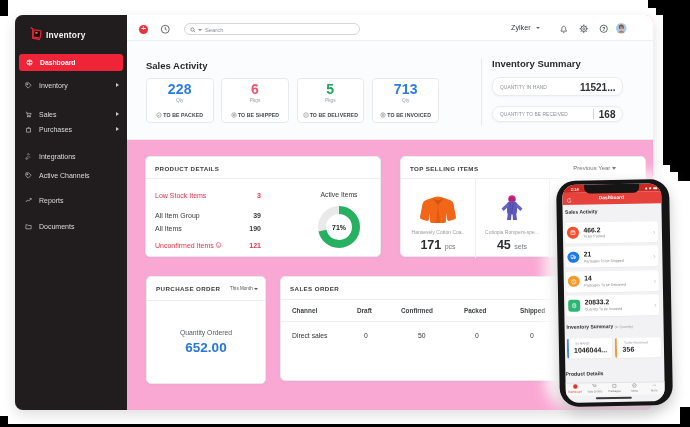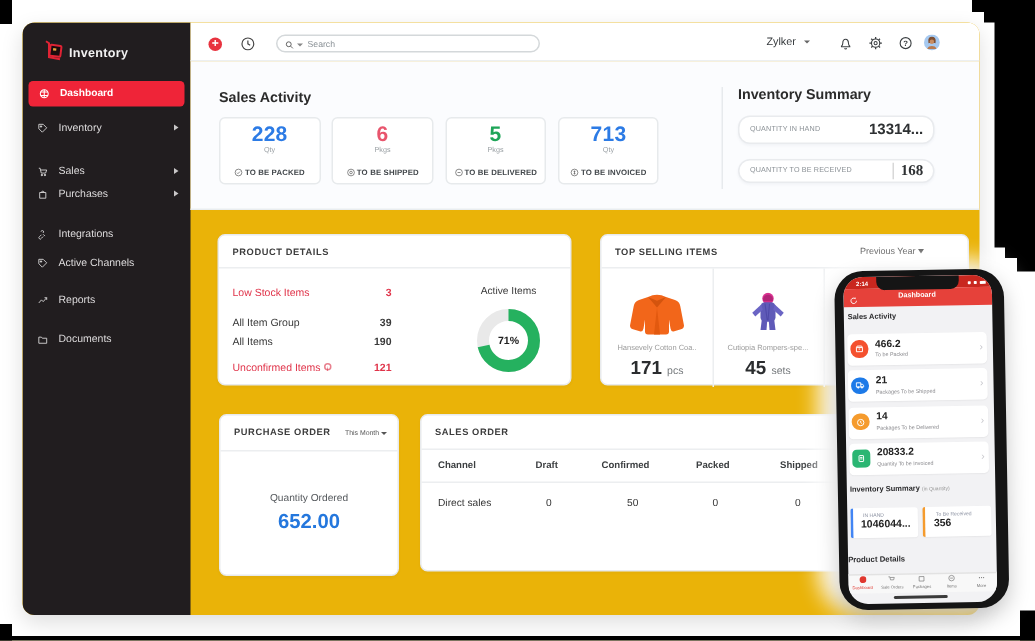--- a/index.html
+++ b/index.html
@@ -1,16 +1,16 @@
 <!DOCTYPE html>
 <html><head><meta charset="utf-8"><style>
 * { margin:0; padding:0; box-sizing:border-box; }
 html,body { width:690px; height:427px; background:#fff; font-family:"Liberation Sans", sans-serif; overflow:hidden; }
 .blk { position:absolute; background:#000; }
-#app { position:absolute; left:15px; top:15px; width:638px; height:395px; background:#eab308; border-radius:8px; box-shadow:0 5px 14px rgba(0,0,0,.13); overflow:hidden; }
+#app { position:absolute; left:15px; top:15px; width:638px; height:395px; background:#f9a8d4; border-radius:8px; box-shadow:0 5px 14px rgba(0,0,0,.13); overflow:hidden; }
 
 #side { position:absolute; left:0; top:0; width:112px; height:395px; background:#211d1f; }
 #logo svg { position:absolute; left:13px; top:10px; }
 #logo span { position:absolute; left:31px; top:14.5px; color:#f2f2f2; font-size:8.4px; font-weight:bold; letter-spacing:.2px; }
 #dash { position:absolute; left:4px; top:39px; width:104px; height:17px; background:#ef2438; border-radius:3px; color:#fff; font-size:6.8px; font-weight:bold; display:flex; align-items:center; }
 #dash svg { margin-left:7px; margin-right:7px; }
 .sitem { position:absolute; left:10px; width:99px; height:12px; color:#dddbdc; font-size:7px; display:flex; align-items:center; }
 .sitem svg { margin-right:7px; }
 .arr { position:absolute; right:5px; top:3px; width:0; height:0; border-left:3.5px solid #c9c7c8; border-top:2.5px solid transparent; border-bottom:2.5px solid transparent; }
 
@@ -202,25 +202,25 @@
     <div class="card" style="left:244.9px;">
       <span class="sa-num" style="color:#2c7be5;">713</span>
         <span class="sa-unit">Qty</span>
       <div class="sa-foot"><svg width="6" height="6" viewBox="0 0 24 24" fill="none" stroke="#666" stroke-width="2">
             <circle cx="12" cy="12" r="9"></circle>
             <path d="M12 7 v10 M9.5 9 h5 M9.5 15 h5"></path>
           </svg>TO BE INVOICED</div>
     </div>
     <div class="iscard" style="top:36px; height:19px;">
         <span class="lab">QUANTITY IN HAND</span>
-        <span class="val">13314...</span>
+        <span class="val">11521...</span>
       </div>
     <div class="iscard" style="top:64.5px; height:16px;">
         <span class="lab">QUANTITY TO BE RECEIVED</span>
-        <span class="val" style="border-left:1px solid #d8d8d8; padding-left:4.5px;font-family:Liberation Serif, serif;">168</span>
+        <span class="val" style="border-left:1px solid #d8d8d8; padding-left:4.5px;">168</span>
       </div>
 
     <div class="panel" id="pd" style="left:18px; top:115px; width:236px; height:101px;">
       <span class="ptitle">PRODUCT DETAILS</span>
       <div class="pdiv" style="top:21px;"></div>
       <div class="pdrow" style="top:34.5px;"><span class="l" style="color:#e0344a;">Low Stock Items</span><span class="v" style="color:#e0344a;">3</span></div>
       <div class="pdrow" style="top:54.5px;"><span class="l">All Item Group</span><span class="v">39</span></div>
       <div class="pdrow" style="top:68px;"><span class="l">All Items</span><span class="v">190</span></div>
       <div class="pdrow" style="top:84.5px;"><span class="l" style="color:#e0344a;">Unconfirmed Items <span class="inf">i</span></span><span class="v" style="color:#e0344a;">121</span></div>
       <span style="position:absolute; left:150px; top:34px; width:86px; text-align:center; font-size:6.8px; color:#3a3a3a;">Active Items</span>

